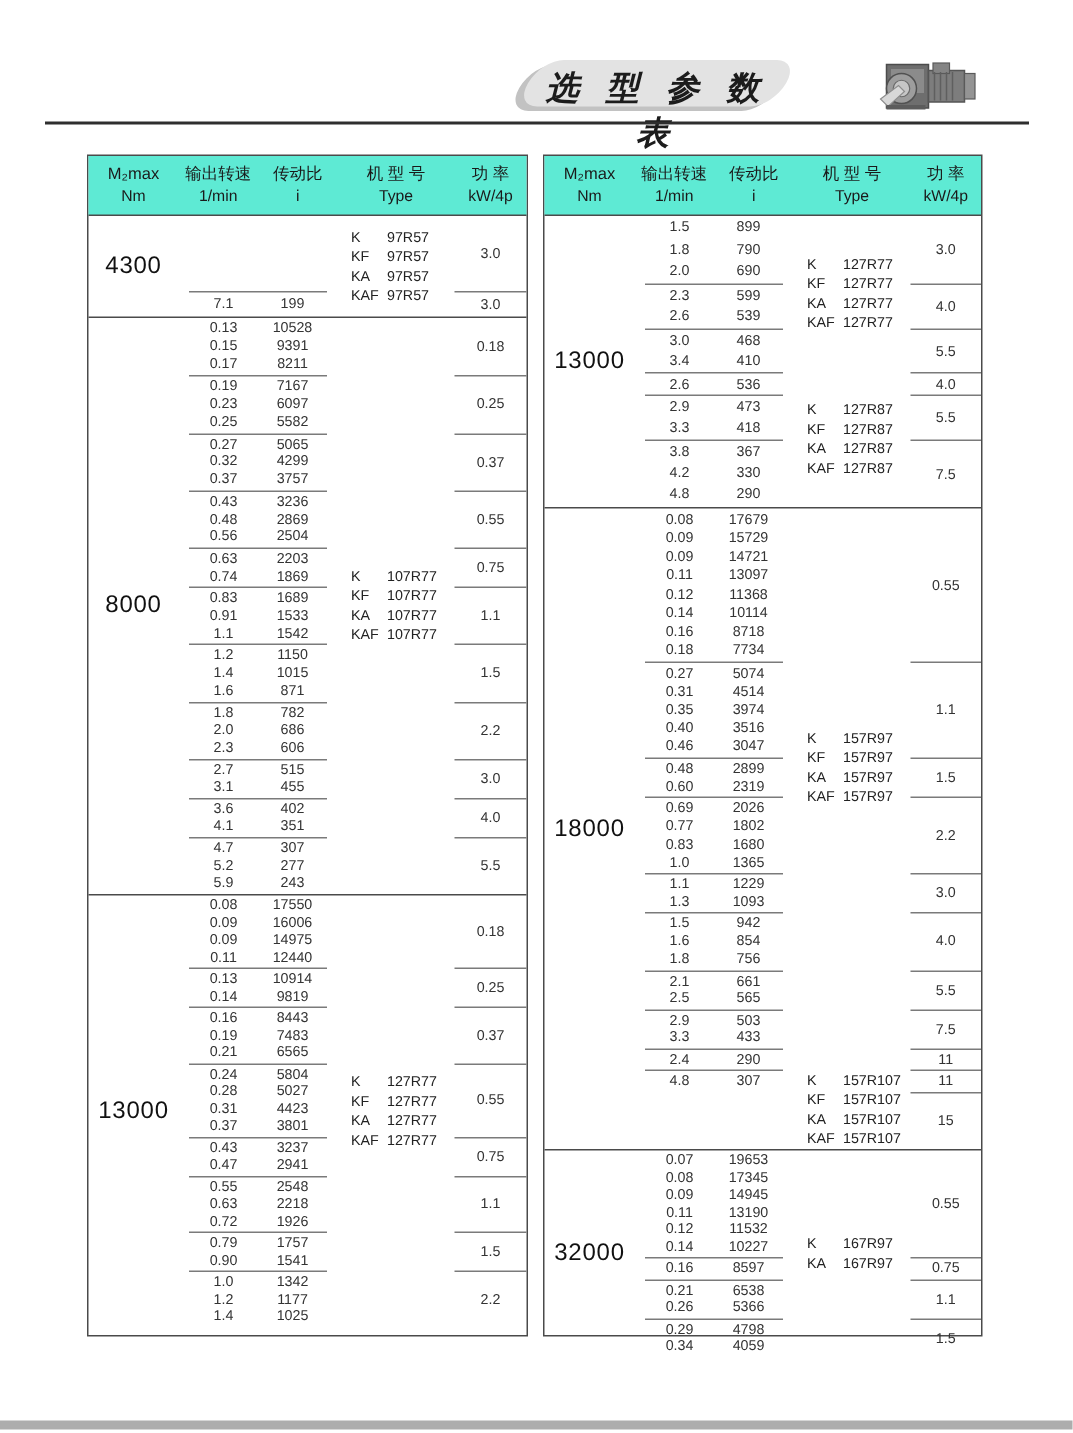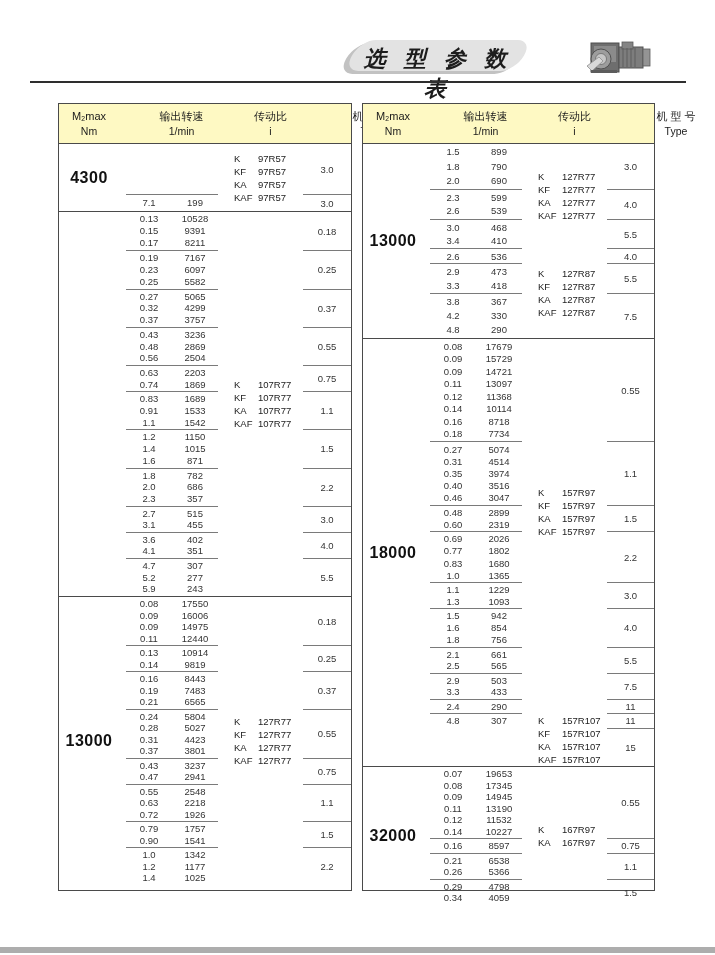--- a/index.html
+++ b/index.html
@@ -22,40 +22,40 @@
   .bottom-bar{position:absolute;left:0;bottom:2px;width:715px;height:6px;background:#adadad;}
 
   
   .ptable{
     position:absolute;top:103px;width:294px;height:788px;box-sizing:border-box;
     border:1.5px solid #4a4a4a;background:#fff;
   }
   #table-left{left:58px;}
   #table-right{left:362px;width:293px;}
   .thead{
-    height:40px;box-sizing:border-box;background:#fef9c3;border-bottom:1.5px solid #4a4a4a;
-    display:grid;grid-template-columns:60px 53px 53px 78px 1fr;align-items:center;gap:36px;
+    height:40px;box-sizing:border-box;background:#5eead4;border-bottom:1.5px solid #4a4a4a;
+    display:grid;grid-template-columns:60px 53px 53px 78px 1fr;align-items:center;
   }
   .th{text-align:center;line-height:13px;}
   .th .cn{font-size:11px;color:#1a1a1a;}
   .th .un{font-size:10.5px;color:#1a1a1a;margin-top:2px;}
   .sections{display:block;}
   .section{
     display:grid;grid-template-columns:60px 106px 78px 1fr;box-sizing:border-box;
   }
   .section + .section{border-top:1.5px solid #4a4a4a;}
   #table-left .s0{height:67px;}
   #table-left .s1{height:385px;}
   #table-left .s2{height:294.5px;padding-bottom:16px;}
   #table-right .s0{height:194px;}
   #table-right .s1{height:428px;}
   #table-right .s2{height:124.5px;}
   .tlabel{
     grid-column:1;display:flex;align-items:center;justify-content:center;
-    font-size:16px;font-weight:bold;letter-spacing:0.5px;color:#111;
+    font-size:16px;font-weight:normal;letter-spacing:0.5px;color:#111;
   }
   .sr{
     grid-column:2;margin:0 7px;display:flex;flex-direction:column;
     justify-content:space-around;padding:1px 0;
   }
   .sr.sep{border-top:1px solid #7a7a7a;}
   .ln{display:flex;}
   .sp,.rt{width:50%;text-align:center;font-size:9.5px;color:#333;line-height:11.5px;}
   .pw{
     grid-column:4;display:flex;align-items:center;justify-content:center;
@@ -142,20 +142,21 @@
             <span class="pre">KA</span>
             <span class="mod">97R57</span>
           </div>
           <div class="tline">
             <span class="pre">KAF</span>
             <span class="mod">97R57</span>
           </div>
         </div>
       </div>
       <div class="section s1" style="grid-template-rows: 3fr 3fr 3fr 3fr 2fr 3fr 3fr 3fr 2fr 2fr 3fr;">
+        <div class="tlabel" style="grid-area: 1 / 1 / -1;">8000</div>
         <div class="sr" style="grid-area: 1 / 2;">
           <div class="ln">
             <span class="sp">0.13</span>
             <span class="rt">10528</span>
           </div>
           <div class="ln">
             <span class="sp">0.15</span>
             <span class="rt">9391</span>
           </div>
           <div class="ln">
@@ -254,21 +255,21 @@
           <div class="ln">
             <span class="sp">1.8</span>
             <span class="rt">782</span>
           </div>
           <div class="ln">
             <span class="sp">2.0</span>
             <span class="rt">686</span>
           </div>
           <div class="ln">
             <span class="sp">2.3</span>
-            <span class="rt">357</span>
+            <span class="rt">606</span>
           </div>
         </div>
         <div class="pw sep" style="grid-area: 8 / 4;">2.2</div>
         <div class="sr sep" style="grid-area: 9 / 2; justify-content: center;">
           <div class="ln">
             <span class="sp">2.7</span>
             <span class="rt">515</span>
           </div>
           <div class="ln">
             <span class="sp">3.1</span>

